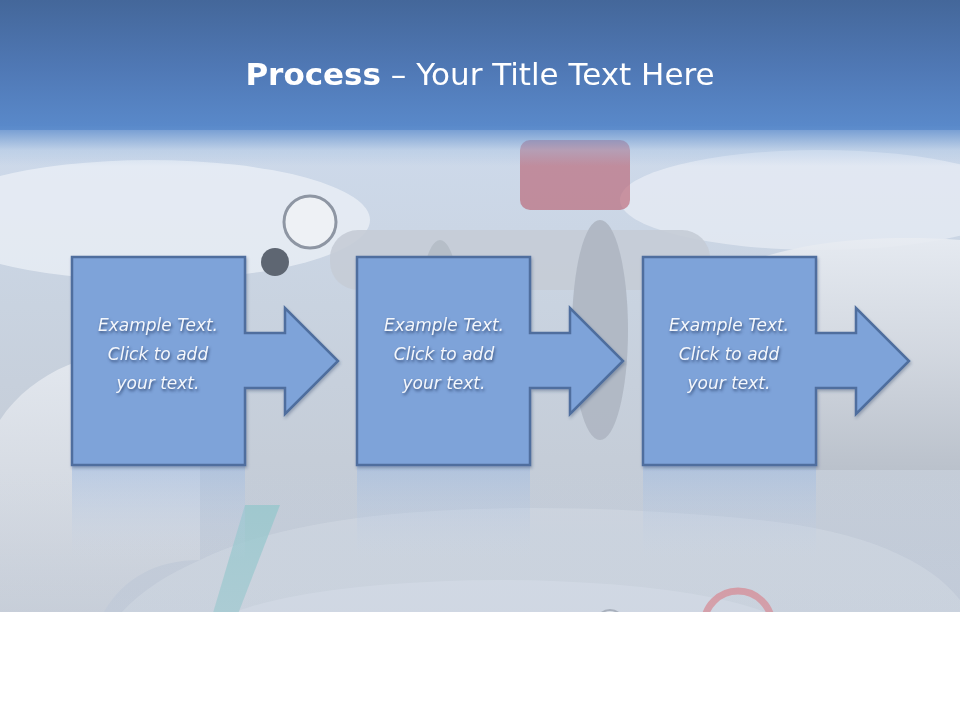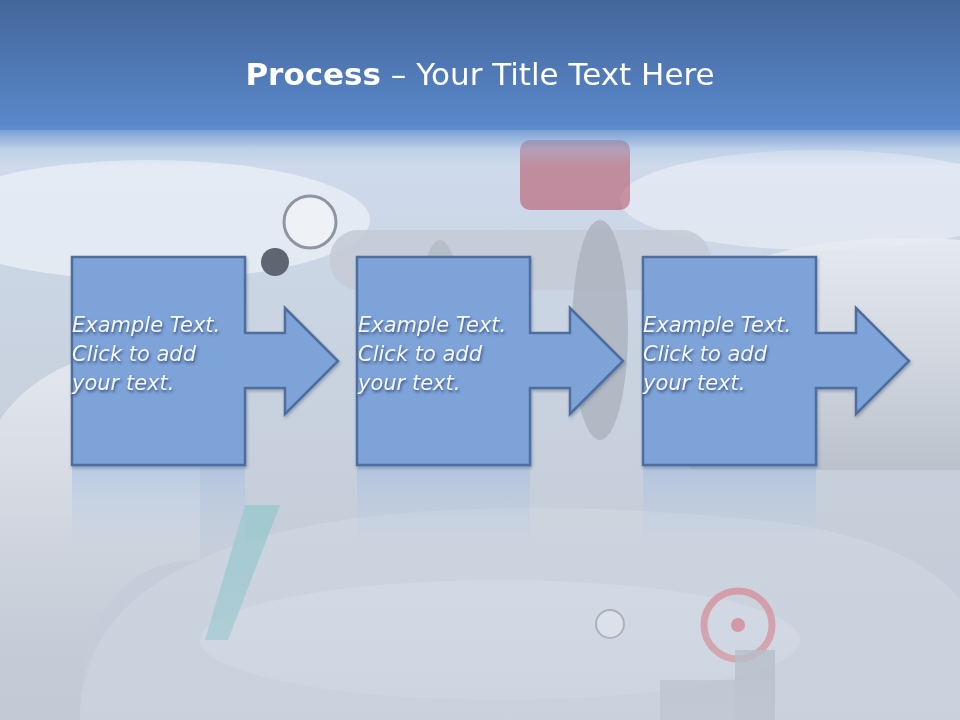--- a/index.html
+++ b/index.html
@@ -1,29 +1,29 @@
 <!DOCTYPE html>
 <html><head>
 <meta charset="utf-8">
 <style>
   html, body { margin:0; padding:0; }
   body { width:960px; height:720px; overflow:hidden; position:relative; font-family:"Liberation Sans", "DejaVu Sans", sans-serif; }
-  .slide { position:absolute; left:0; top:0; width:960px; height:720px; overflow:hidden;
+  .slide { position:absolute; left:0; top:0; width:960px; height:612px; overflow:hidden;
     background: linear-gradient(180deg, #dbe5f3 0%, #cdd9ea 25%, #c9d3e0 50%, #c5cdd8 75%, #bfc8d6 100%); }
   .bg-photo { position:absolute; left:0; top:0; width:960px; height:720px; }
   .title-band { position:absolute; left:0; top:0; width:960px; height:130px;
     background: linear-gradient(180deg, #44679a 0%, #5079b6 55%, #5a8acb 100%); }
   .title-fade { position:absolute; left:0; top:126px; width:960px; height:40px;
     background: linear-gradient(180deg, rgba(90,138,203,0.85) 0%, rgba(160,190,225,0.35) 60%, rgba(200,215,235,0) 100%); }
   .title { position:absolute; left:0; top:52px; width:960px; text-align:center; color:#ffffff;
     font-family:"DejaVu Sans", sans-serif; font-size:31px; line-height:44px; }
   .title b { font-weight:bold; }
   .shapes { position:absolute; left:0; top:0; width:960px; height:720px; }
-  .step-text { position:absolute; width:172px; color:#f4f7fc;
-    font-family:"DejaVu Sans", sans-serif; font-style:italic; font-size:21px; line-height:29px;
+  .step-text { position:absolute; width:172px; text-align:center; color:#f4f7fc;
+    font-family:"DejaVu Sans", sans-serif; font-style:italic; font-size:17px; line-height:29px;
     text-shadow: 1px 2px 3px rgba(30,50,90,0.75); }
 </style>
 </head>
 <body>
 
 <div class="slide">
 
   <svg class="bg-photo" viewBox="0 0 960 720" xmlns="http://www.w3.org/2000/svg">
     <defs>
       <linearGradient id="pipeG" x1="0" y1="0" x2="0" y2="1">

